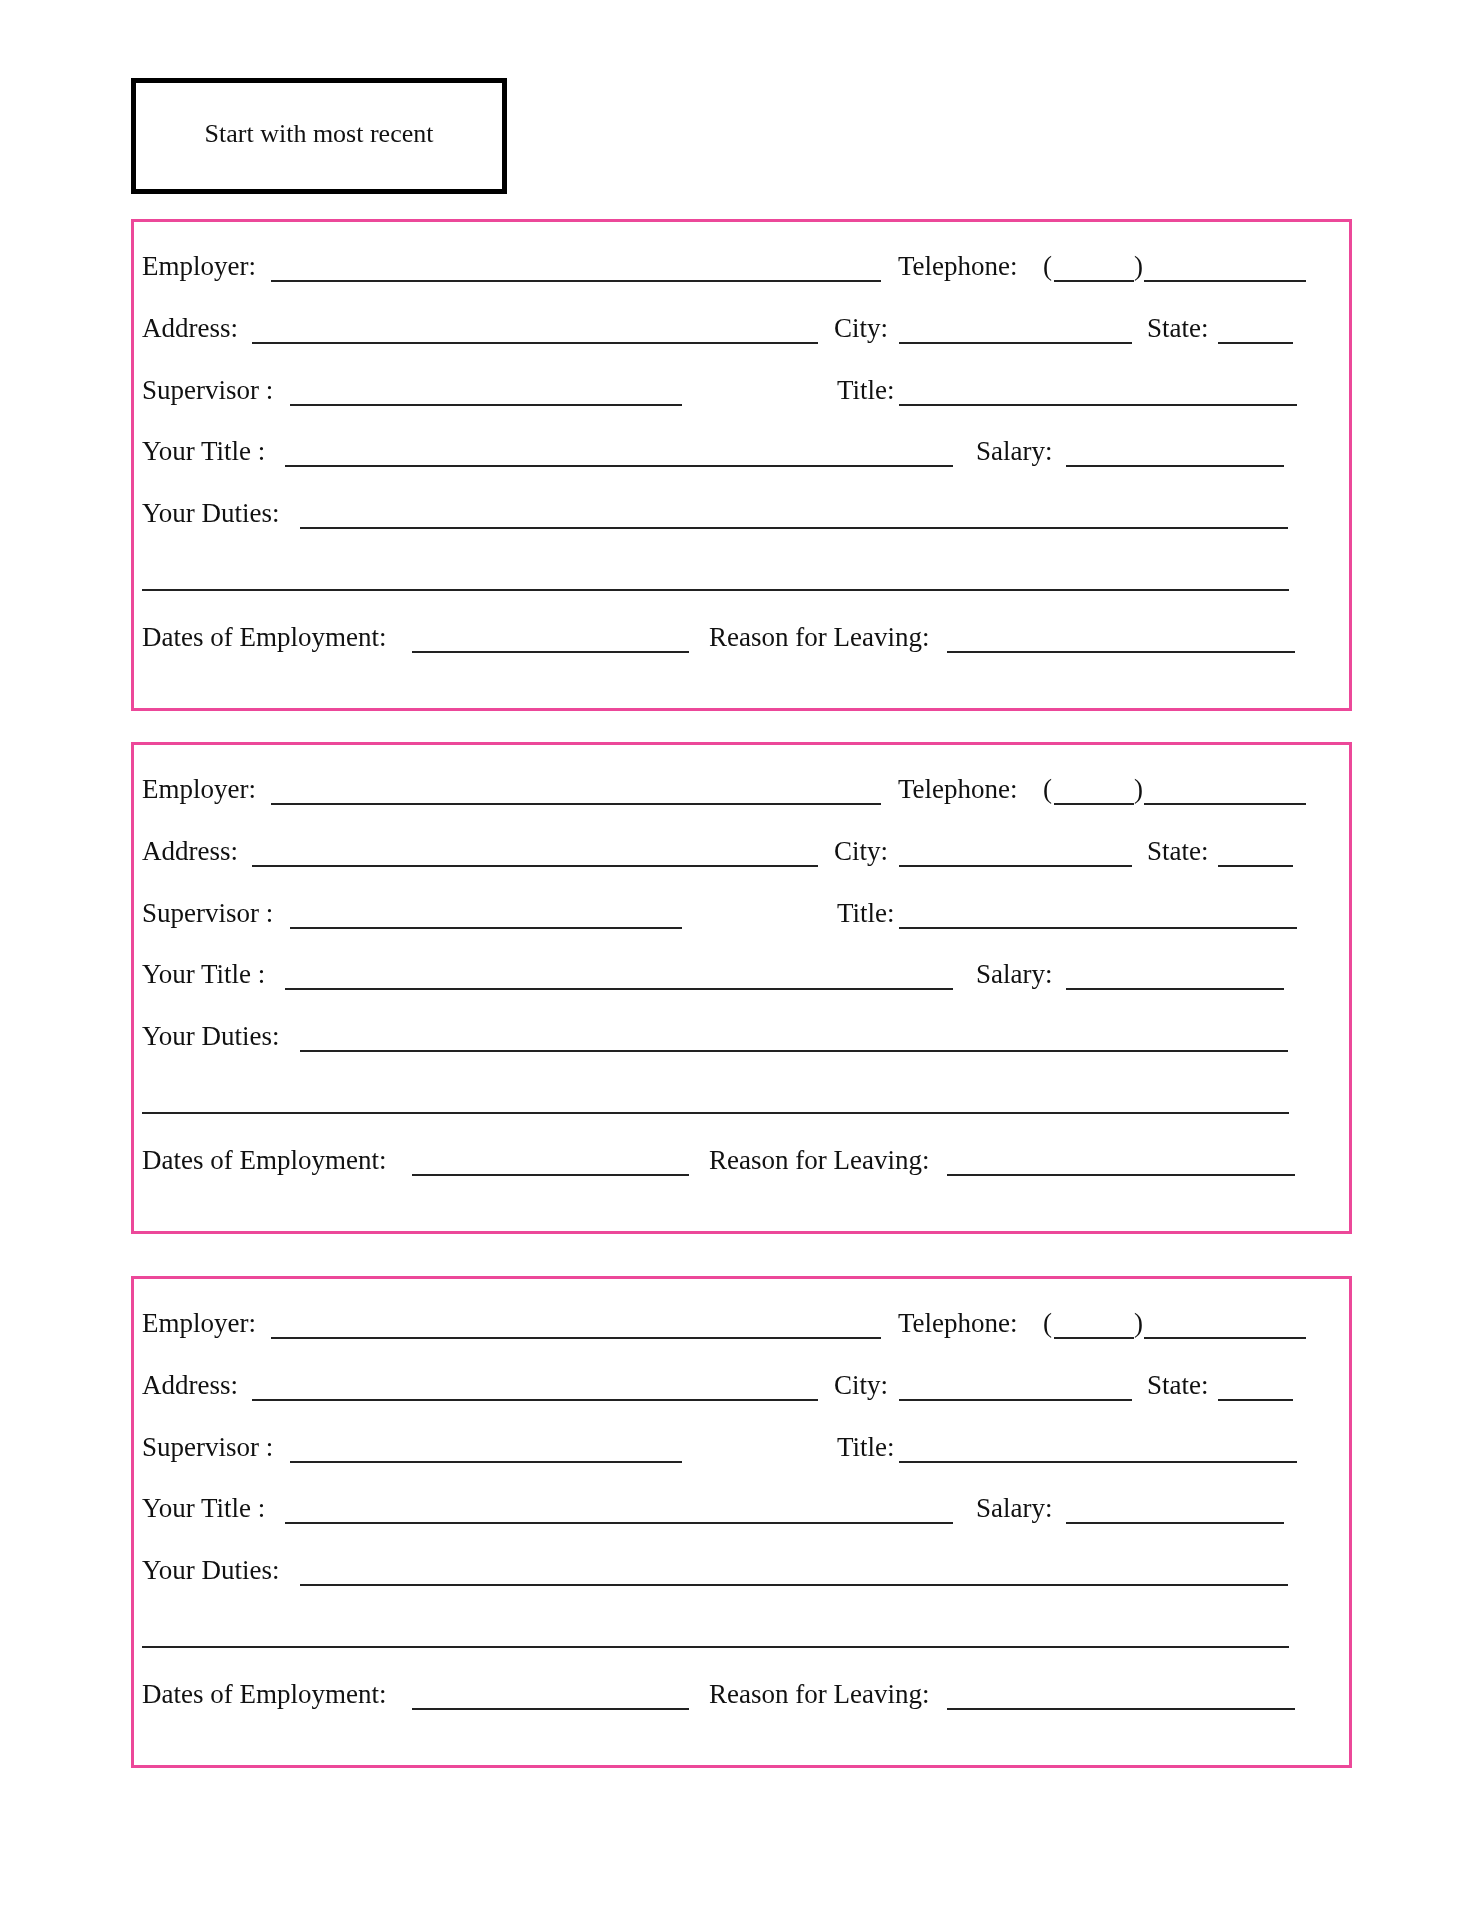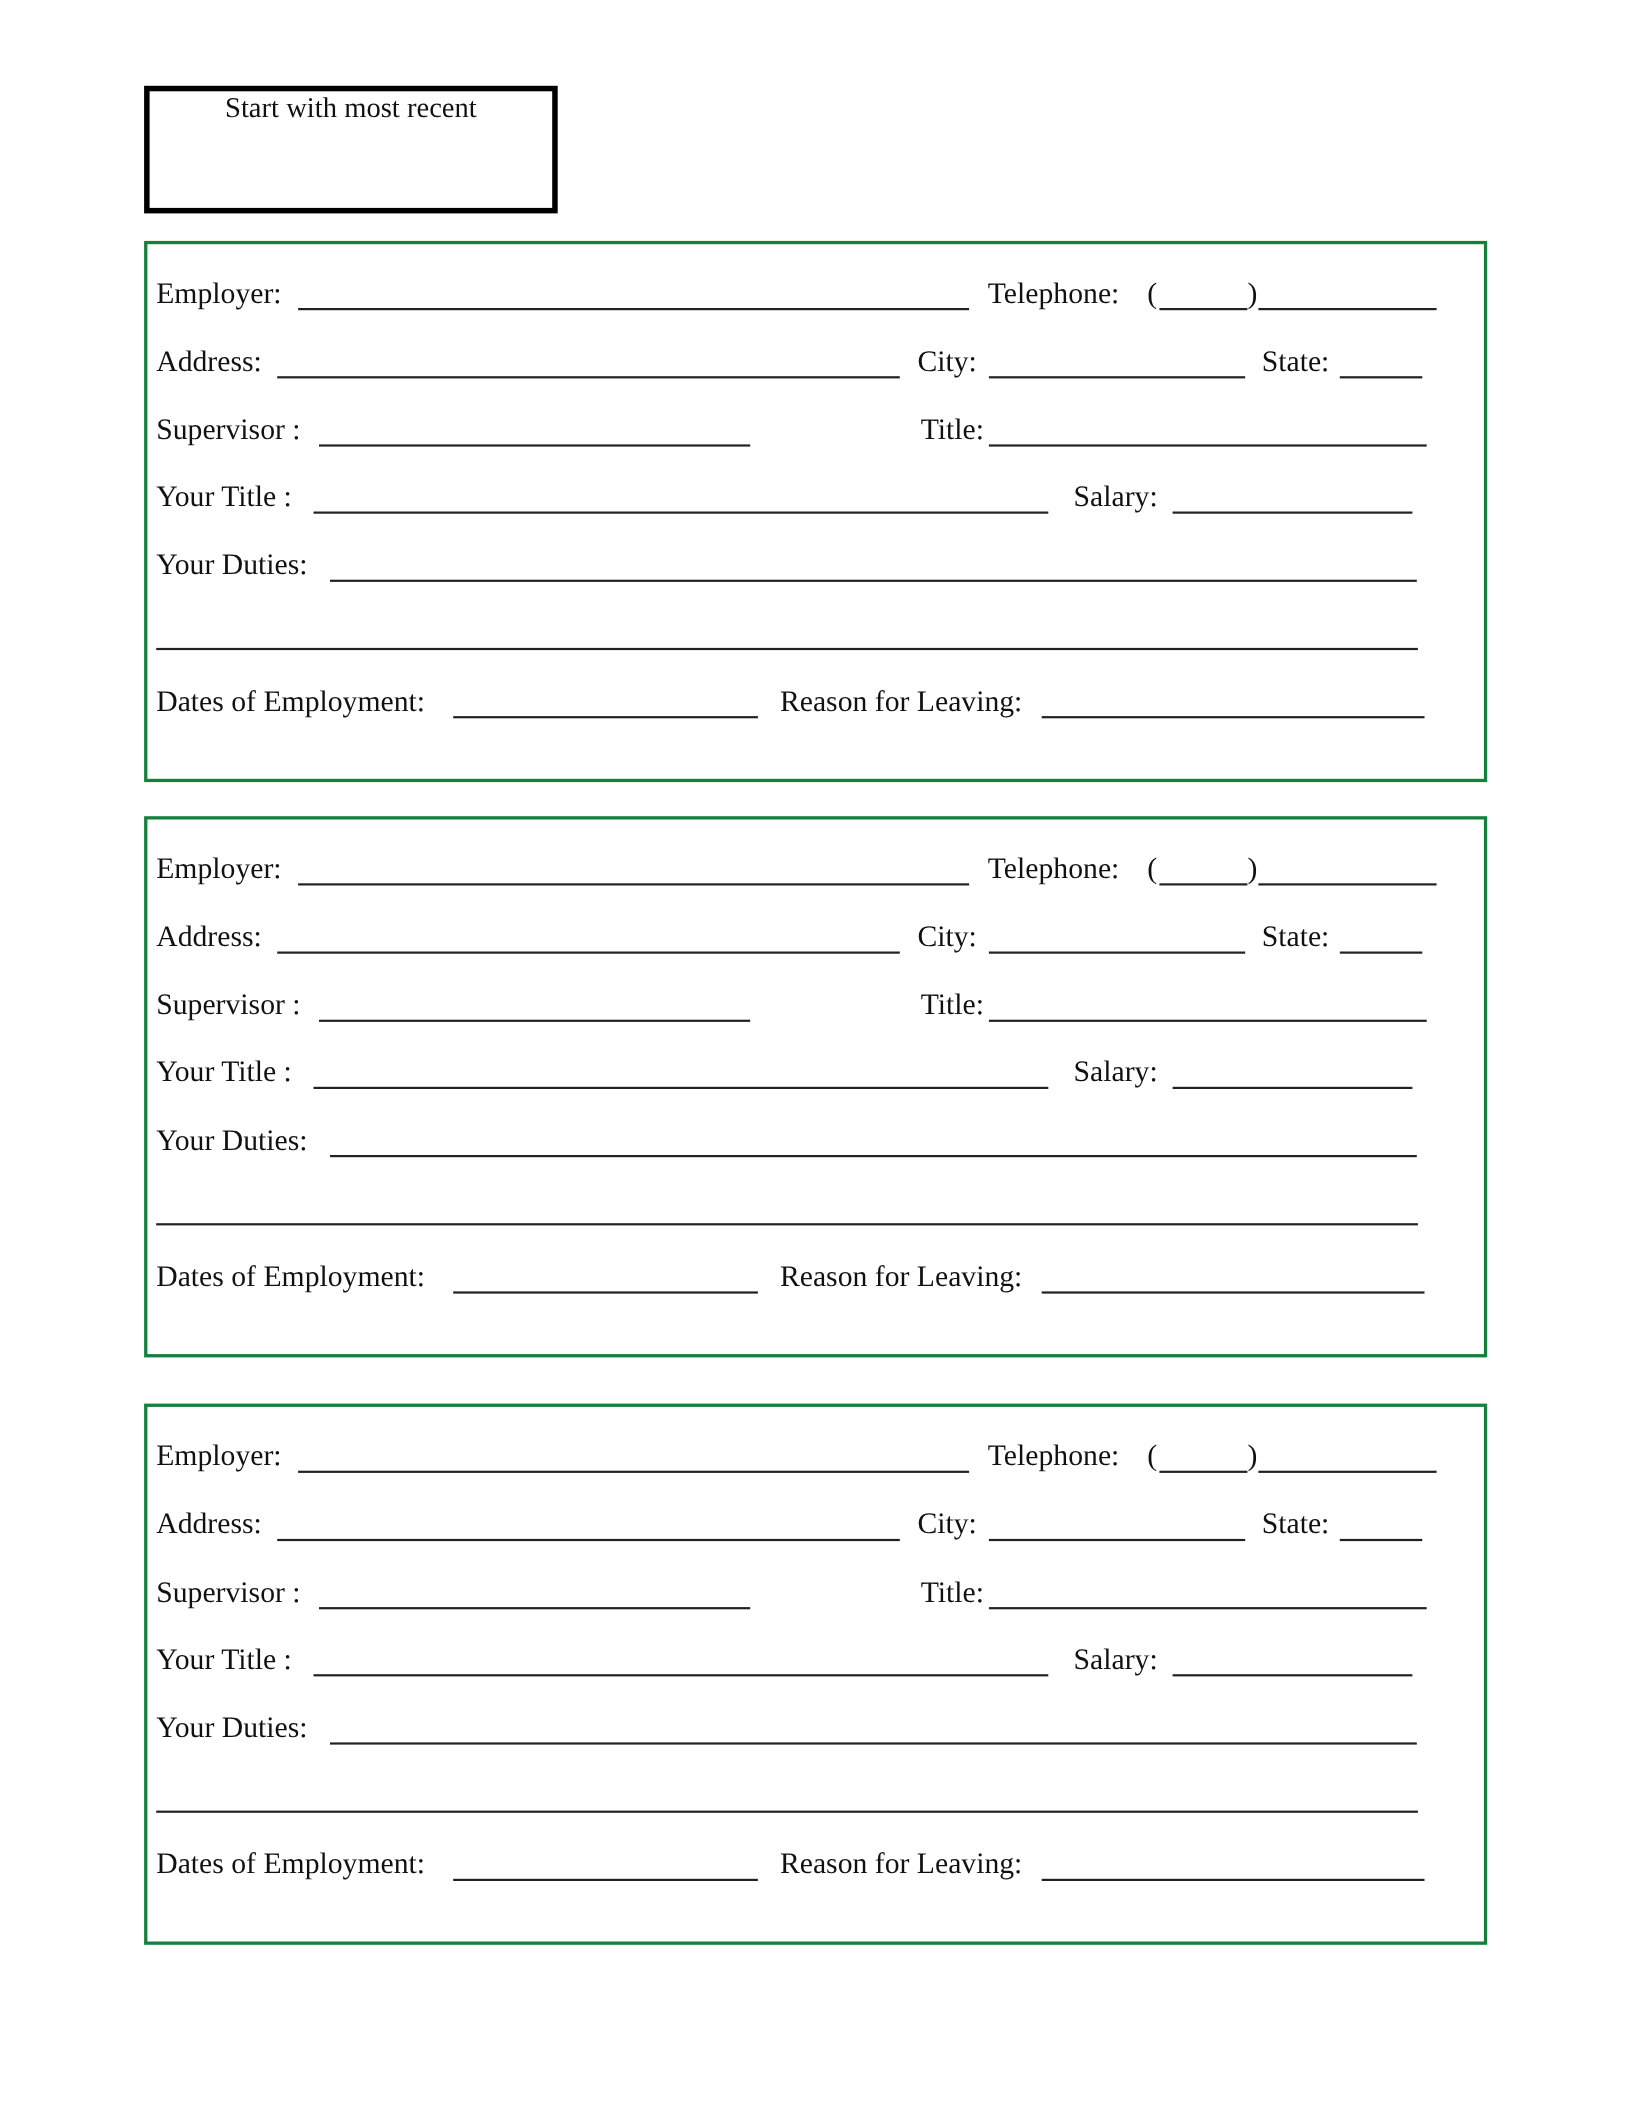--- a/index.html
+++ b/index.html
@@ -1,20 +1,20 @@
 <!DOCTYPE html>
 <html><head>
 <meta charset="utf-8">
 <style>
   html, body { margin:0; padding:0; background:#fff; }
   body { width:1484px; height:1920px; position:relative; font-family:"Liberation Serif", serif; color:#111; overflow:hidden; }
   .title-box { position:absolute; left:131px; top:78px; width:366px; height:106px; border:5px solid #000; text-align:center; }
   .title-box .t1 { font-size:38px; margin-top:8px; line-height:42px; }
-  .title-box .t2 { font-size:26px; line-height:30px; }
-  .section { position:absolute; left:131px; width:1215px; height:486px; border:3px solid #15803d; }
+  .title-box .t2 { font-size:26px; line-height:30px;margin-top:36px; }
+  .section { position:absolute; left:131px; width:1215px; height:486px; border:3px solid #ec4899; }
   .row { position:absolute; left:8px; height:40px; font-size:27px; white-space:nowrap; }
   .lbl { position:absolute; bottom:4px; }
   .line { position:absolute; bottom:4px; height:0; border-bottom:2px solid #222; }
   .paren { position:absolute; bottom:4px; }
 </style>
 </head>
 <body>
 
 <div class="title-box">
   <div class="t2">Start with most recent</div>

